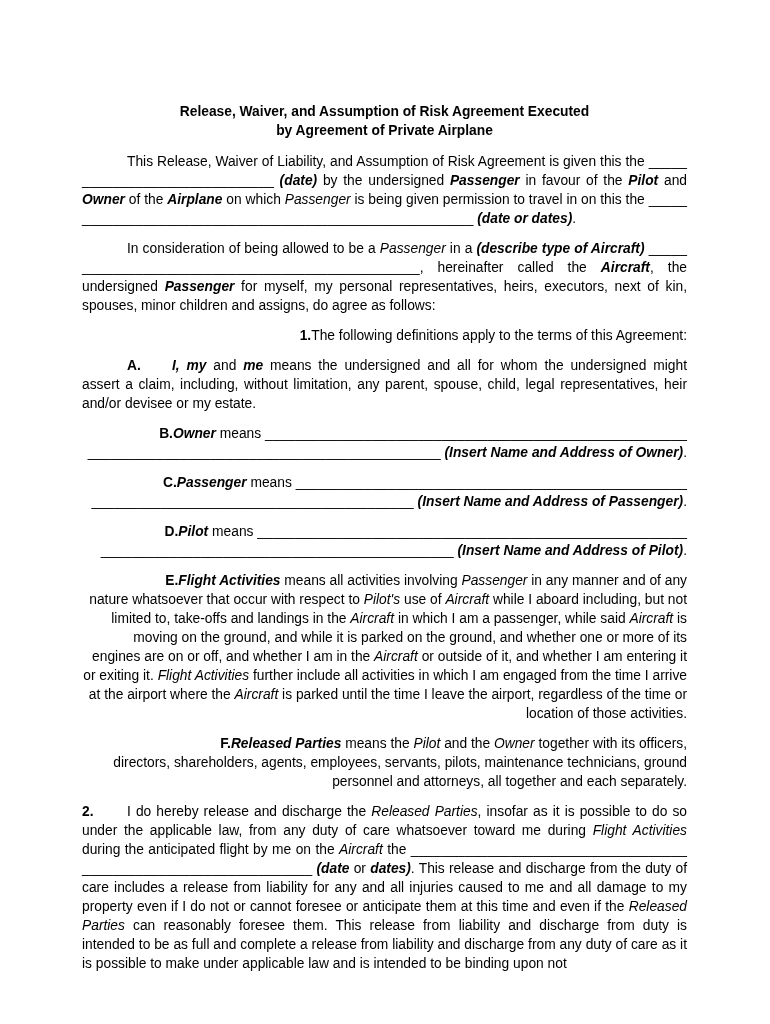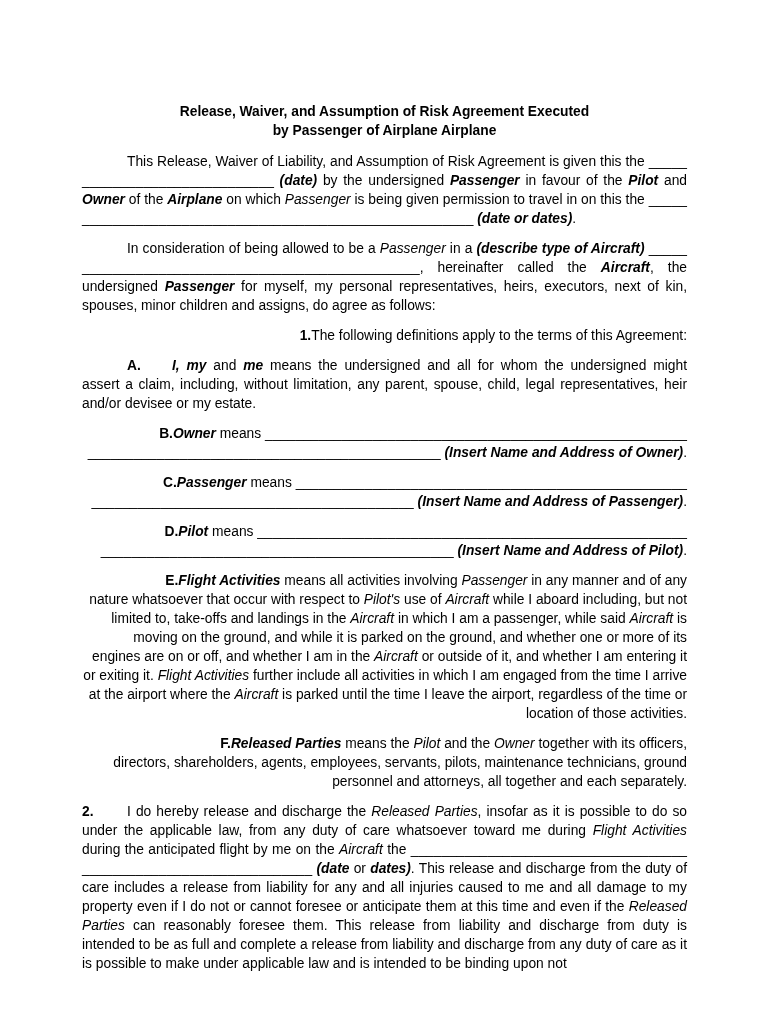--- a/index.html
+++ b/index.html
@@ -32,21 +32,21 @@
   .run-u { word-break: break-all; }
   .run-tab { display: inline-block; width: 45px; }
   .run-lb { display: inline-block; width: 45px; font-weight: bold; }
 </style>
 </head>
 <body>
 
 <div class="page">
   <div class="title">
     <div>Release, Waiver, and Assumption of Risk Agreement Executed</div>
-    <div>by Passenger of Airplane Airplane</div>
+    <div>by Agreement of Private Airplane</div>
   </div>
   <div>
       <p class="para align-justify"><span class="run run-tab"></span><span class="run run-n">This Release, Waiver of Liability, and Assumption of Risk Agreement is given this the </span><span class="run run-u">______________________________</span><span class="run run-n"> </span><span class="run run-bi">(date)</span><span class="run run-n"> by the undersigned </span><span class="run run-bi">Passenger</span><span class="run run-n"> in favour of the </span><span class="run run-bi">Pilot</span><span class="run run-n"> and </span><span class="run run-bi">Owner</span><span class="run run-n"> of the </span><span class="run run-bi">Airplane</span><span class="run run-n"> on which </span><span class="run run-i">Passenger</span><span class="run run-n"> is being given permission to travel in on this the </span><span class="run run-u">________________________________________________________</span><span class="run run-n"> </span><span class="run run-bi">(date or dates)</span><span class="run run-n">.</span></p>
       <p class="para align-justify"><span class="run run-tab"></span><span class="run run-n">In consideration of being allowed to be a </span><span class="run run-i">Passenger</span><span class="run run-n"> in a </span><span class="run run-bi">(describe type of Aircraft)</span><span class="run run-n"> </span><span class="run run-u">_________________________________________________</span><span class="run run-n">, hereinafter called the </span><span class="run run-bi">Aircraft</span><span class="run run-n">, the undersigned </span><span class="run run-bi">Passenger</span><span class="run run-n"> for myself, my personal representatives, heirs, executors, next of kin, spouses, minor children and assigns, do agree as follows:</span></p>
       <p class="para align-left"><span class="run run-lb">1.</span><span class="run run-n">The following definitions apply to the terms of this Agreement:</span></p>
       <p class="para align-justify"><span class="run run-tab"></span><span class="run run-lb">A.</span><span class="run run-bi">I, my</span><span class="run run-n"> and </span><span class="run run-bi">me</span><span class="run run-n"> means the undersigned and all for whom the undersigned might assert a claim, including, without limitation, any parent, spouse, child, legal representatives, heir and/or devisee or my estate.</span></p>
       <p class="para align-left"><span class="run run-tab"></span><span class="run run-lb">B.</span><span class="run run-bi">Owner</span><span class="run run-n"> means </span><span class="run run-u">_____________________________________________________________________________________________________</span><span class="run run-n"> </span><span class="run run-bi">(Insert Name and Address of Owner)</span><span class="run run-n">.</span></p>
       <p class="para align-left"><span class="run run-tab"></span><span class="run run-lb">C.</span><span class="run run-bi">Passenger</span><span class="run run-n"> means </span><span class="run run-u">_____________________________________________________________________________________________</span><span class="run run-n"> </span><span class="run run-bi">(Insert Name and Address of Passenger)</span><span class="run run-n">.</span></p>
       <p class="para align-left"><span class="run run-tab"></span><span class="run run-lb">D.</span><span class="run run-bi">Pilot</span><span class="run run-n"> means </span><span class="run run-u">______________________________________________________________________________________________________</span><span class="run run-n"> </span><span class="run run-bi">(Insert Name and Address of Pilot)</span><span class="run run-n">.</span></p>
       <p class="para align-left"><span class="run run-tab"></span><span class="run run-lb">E.</span><span class="run run-bi">Flight Activities</span><span class="run run-n"> means all activities involving </span><span class="run run-i">Passenger</span><span class="run run-n"> in any manner and of any nature whatsoever that occur with respect to </span><span class="run run-i">Pilot's</span><span class="run run-n"> use of </span><span class="run run-i">Aircraft</span><span class="run run-n"> while I aboard including, but not limited to, take-offs and landings in the </span><span class="run run-i">Aircraft</span><span class="run run-n"> in which I am a passenger, while said </span><span class="run run-i">Aircraft</span><span class="run run-n"> is moving on the ground, and while it is parked on the ground, and whether one or more of its engines are on or off, and whether I am in the </span><span class="run run-i">Aircraft</span><span class="run run-n"> or outside of it, and whether I am entering it or exiting it. </span><span class="run run-i">Flight Activities</span><span class="run run-n"> further include all activities in which I am engaged from the time I arrive at the airport where the </span><span class="run run-i">Aircraft</span><span class="run run-n"> is parked until the time I leave the airport, regardless of the time or location of those activities.</span></p>

